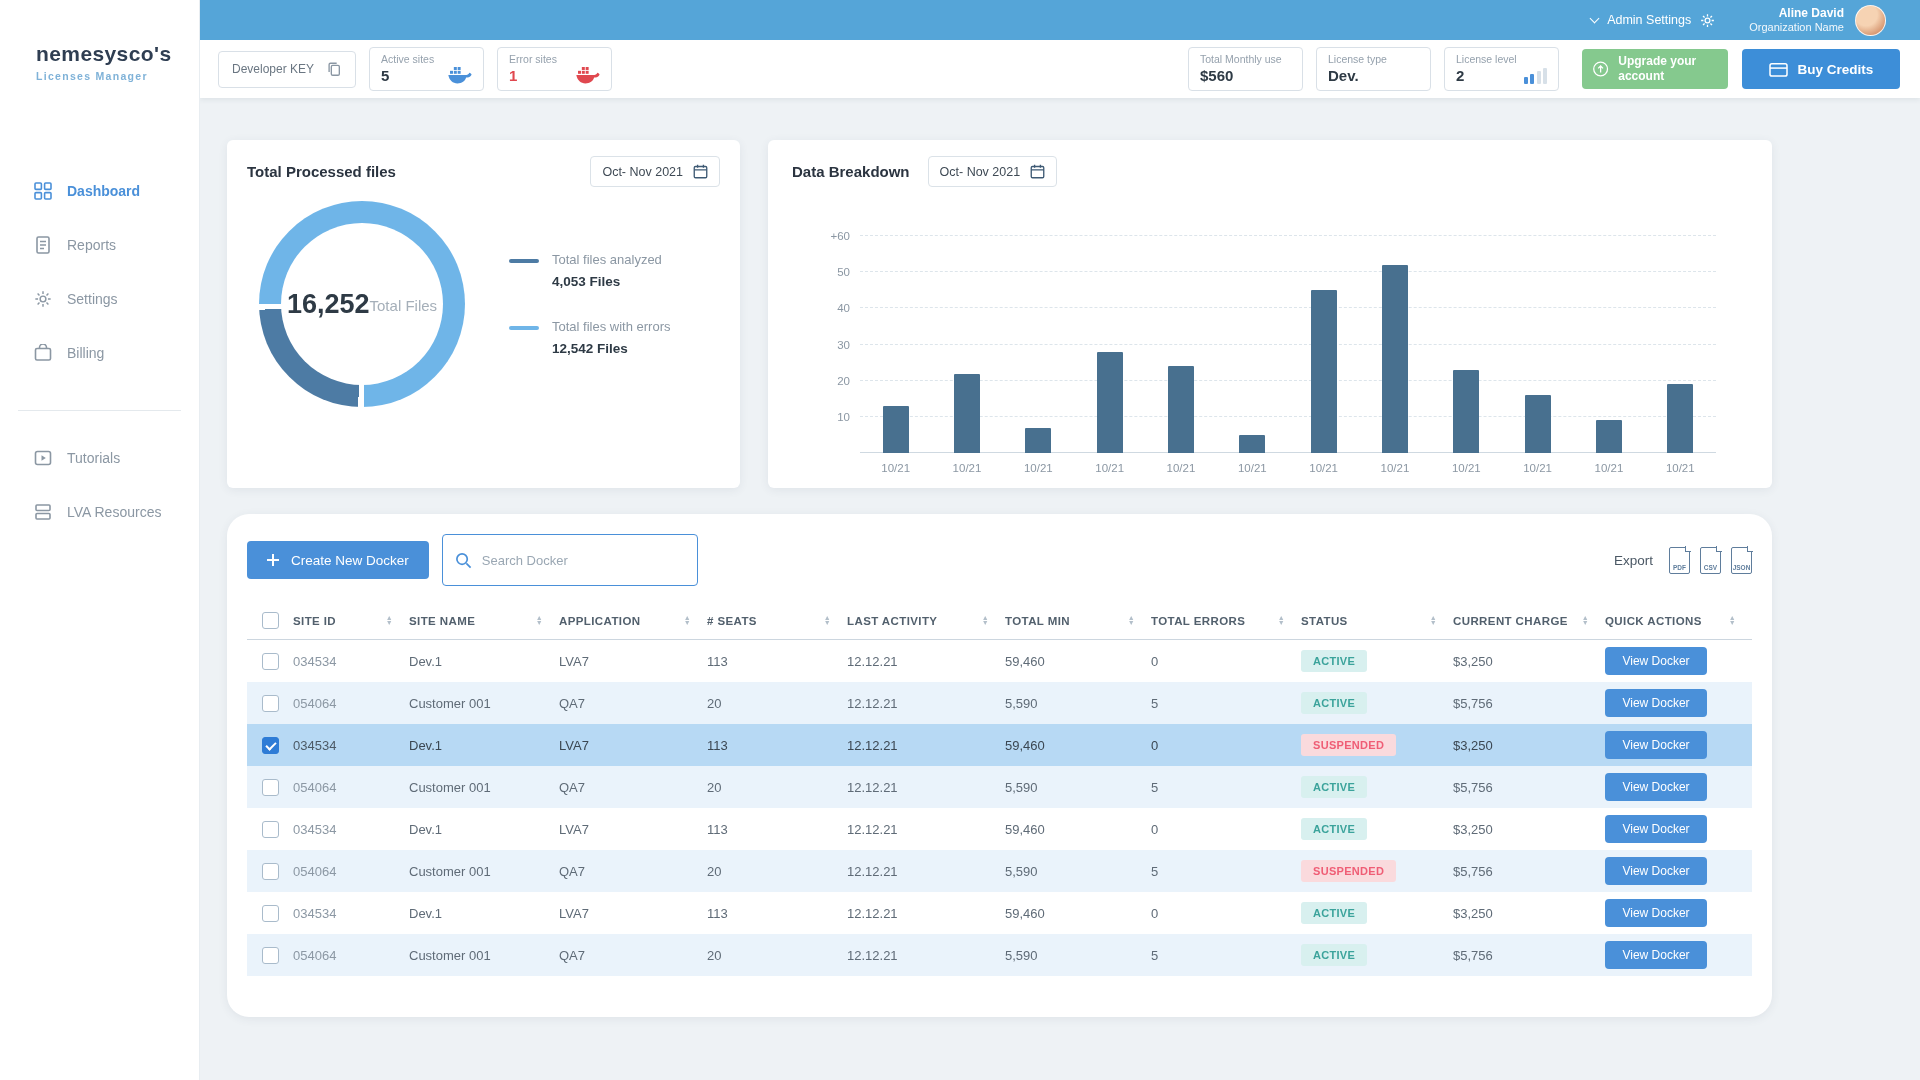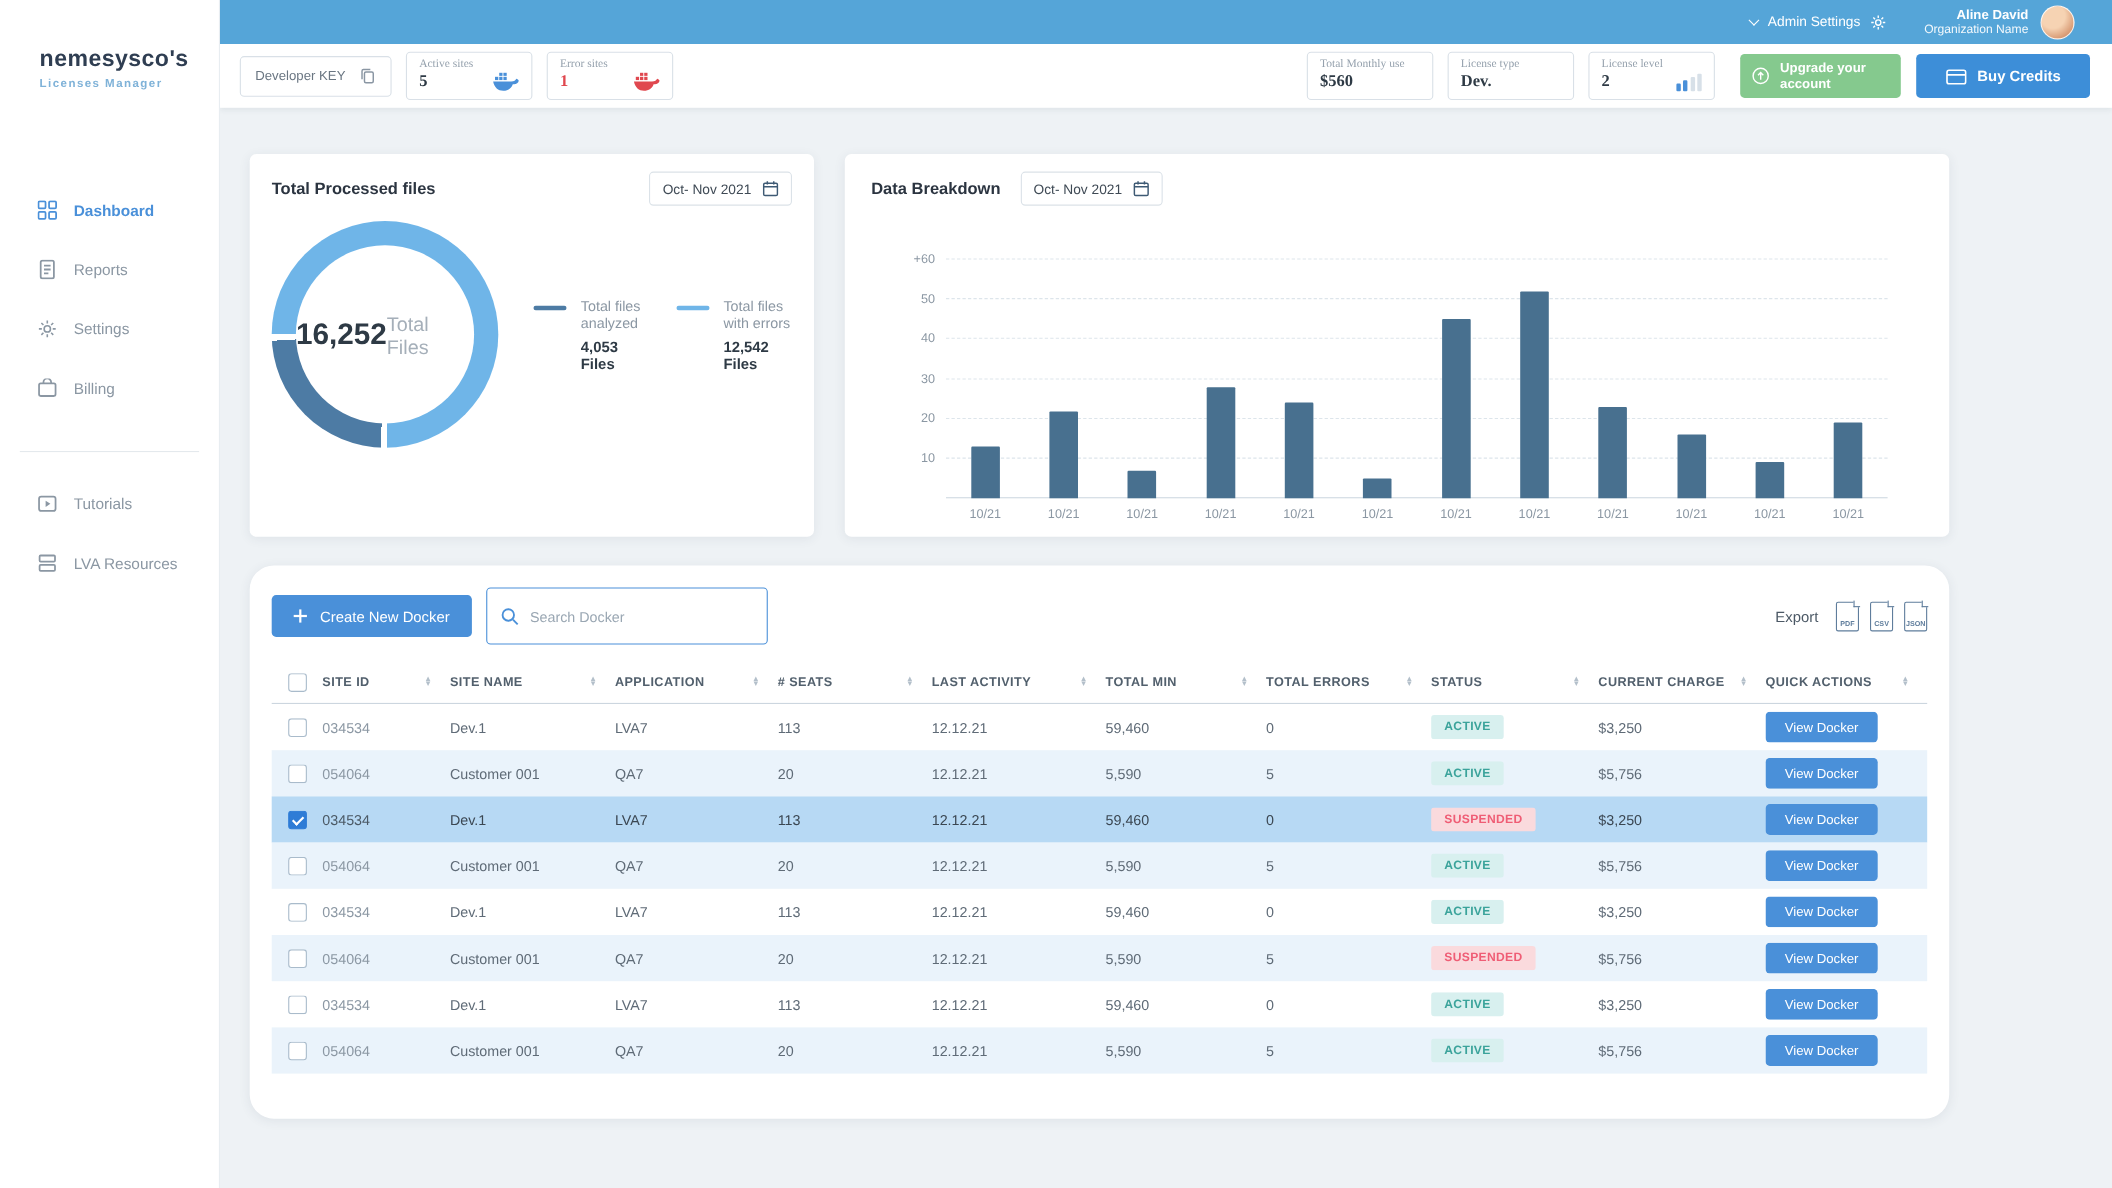--- a/index.html
+++ b/index.html
@@ -24,21 +24,21 @@
   .chev { width:7px; height:7px; border-right:1.6px solid #fff; border-bottom:1.6px solid #fff; transform:rotate(45deg); margin-top:-4px; }
   .user-block { display:flex; align-items:center; gap:11px; cursor:pointer; }
   .user-text { text-align:right; color:#fff; line-height:1.25; }
   .user-name { font-size:12px; font-weight:bold; }
   .org-name { font-size:11px; opacity:.92; }
   .avatar { width:31px; height:31px; border-radius:50%; background:radial-gradient(circle at 35% 30%, #f6d3b3 0 40%, #d89a74 75%, #9c6a4a 100%); border:1.5px solid rgba(255,255,255,.85); }
 
   
   .subheader { position:absolute; left:200px; top:40px; right:0; height:58px; background:#ffffff; box-shadow:0 2px 5px rgba(40,60,80,.08); display:flex; align-items:center; padding:0 20px 0 18px; z-index:3; }
   .devkey { display:flex; align-items:center; gap:12px; height:37px; padding:0 13px; background:#fff; border:1px solid #d9e0e7; border-radius:4px; font-size:12px; color:#6a7682; margin-right:13px; }
-  .stat-box { height:44px; border:1px solid #d9e0e7; border-radius:4px; padding:5px 11px 20px 11px; margin-right:13px; min-width:115px;font-family:Liberation Serif, serif; }
+  .stat-box { height:44px; border:1px solid #d9e0e7; border-radius:4px; padding:5px 11px 20px 11px; margin-right:13px; min-width:115px; }
   .stat-label { font-size:10.5px; color:#95a1ad; }
   .stat-row { display:flex; align-items:center; justify-content:space-between; margin-top:2px; gap:14px; }
   .stat-value { font-size:15px; font-weight:bold; color:#2e3a45; }
   .stat-value.err { color:#e0484f; }
   .right-group { margin-left:auto; display:flex; align-items:center; }
   .level-bars { display:flex; align-items:flex-end; gap:2.5px; }
   .level-bars i { display:block; width:4px; border-radius:1px; background:#d7e0e8; }
   .level-bars i.on { background:#4a90d9; }
   .upgrade-btn { height:40px; width:146px; margin-left:18px; background:#85c98e; border:none; border-radius:4px; display:flex; align-items:center; gap:9px; padding:0 10px; color:#fff; }
   .upgrade-btn .upg-label { font-size:12px; font-weight:bold; text-align:left; line-height:1.25; }
@@ -51,22 +51,22 @@
   .card-title { font-size:15px; font-weight:bold; color:#2b3440; }
   .date-chip { display:flex; align-items:center; gap:10px; border:1px solid #dbe2e8; border-radius:4px; padding:7px 11px; font-size:12.5px; color:#3f4a55; cursor:pointer; background:#fff; }
 
   
   .card-processed { left:27px; top:42px; width:513px; height:348px; padding:16px 20px; }
   .processed-body { display:flex; margin-top:14px; align-items:center; }
   .donut-wrap { width:230px; display:flex; justify-content:center; }
   .donut { width:206px; height:206px; border-radius:50%; position:relative; }
   .donut-center { position:absolute; inset:22px; background:#fff; border-radius:50%; display:flex; flex-direction:row; align-items:center; justify-content:center; }
   .donut-value { font-size:27px; font-weight:bold; color:#2e3a45; }
-  .donut-label { font-size:18px; color:#a5afb9; margin-top:3px; }
-  .legend { display:flex; flex-direction:row; gap:30px; margin-left:32px; }
+  .donut-label { font-size:15px; color:#a5afb9; margin-top:3px; }
+  .legend { display:flex; flex-direction:column; gap:30px; margin-left:32px; }
   .legend-item { display:flex; }
   .legend-swatch { width:30px; height:4px; border-radius:2px; margin-top:7px; flex:none; }
   .legend-text { margin-left:13px; }
   .legend-label { font-size:13px; color:#8b97a3; }
   .legend-value { font-size:13.5px; font-weight:bold; color:#2e3a45; margin-top:7px; }
 
   
   .card-breakdown { left:568px; top:42px; width:1004px; height:348px; padding:16px 24px; }
   .tabs { display:flex; gap:3px; margin-left:auto; }
   .tab { border:none; color:#fff; font-size:12.5px; height:27px; width:101px; }

